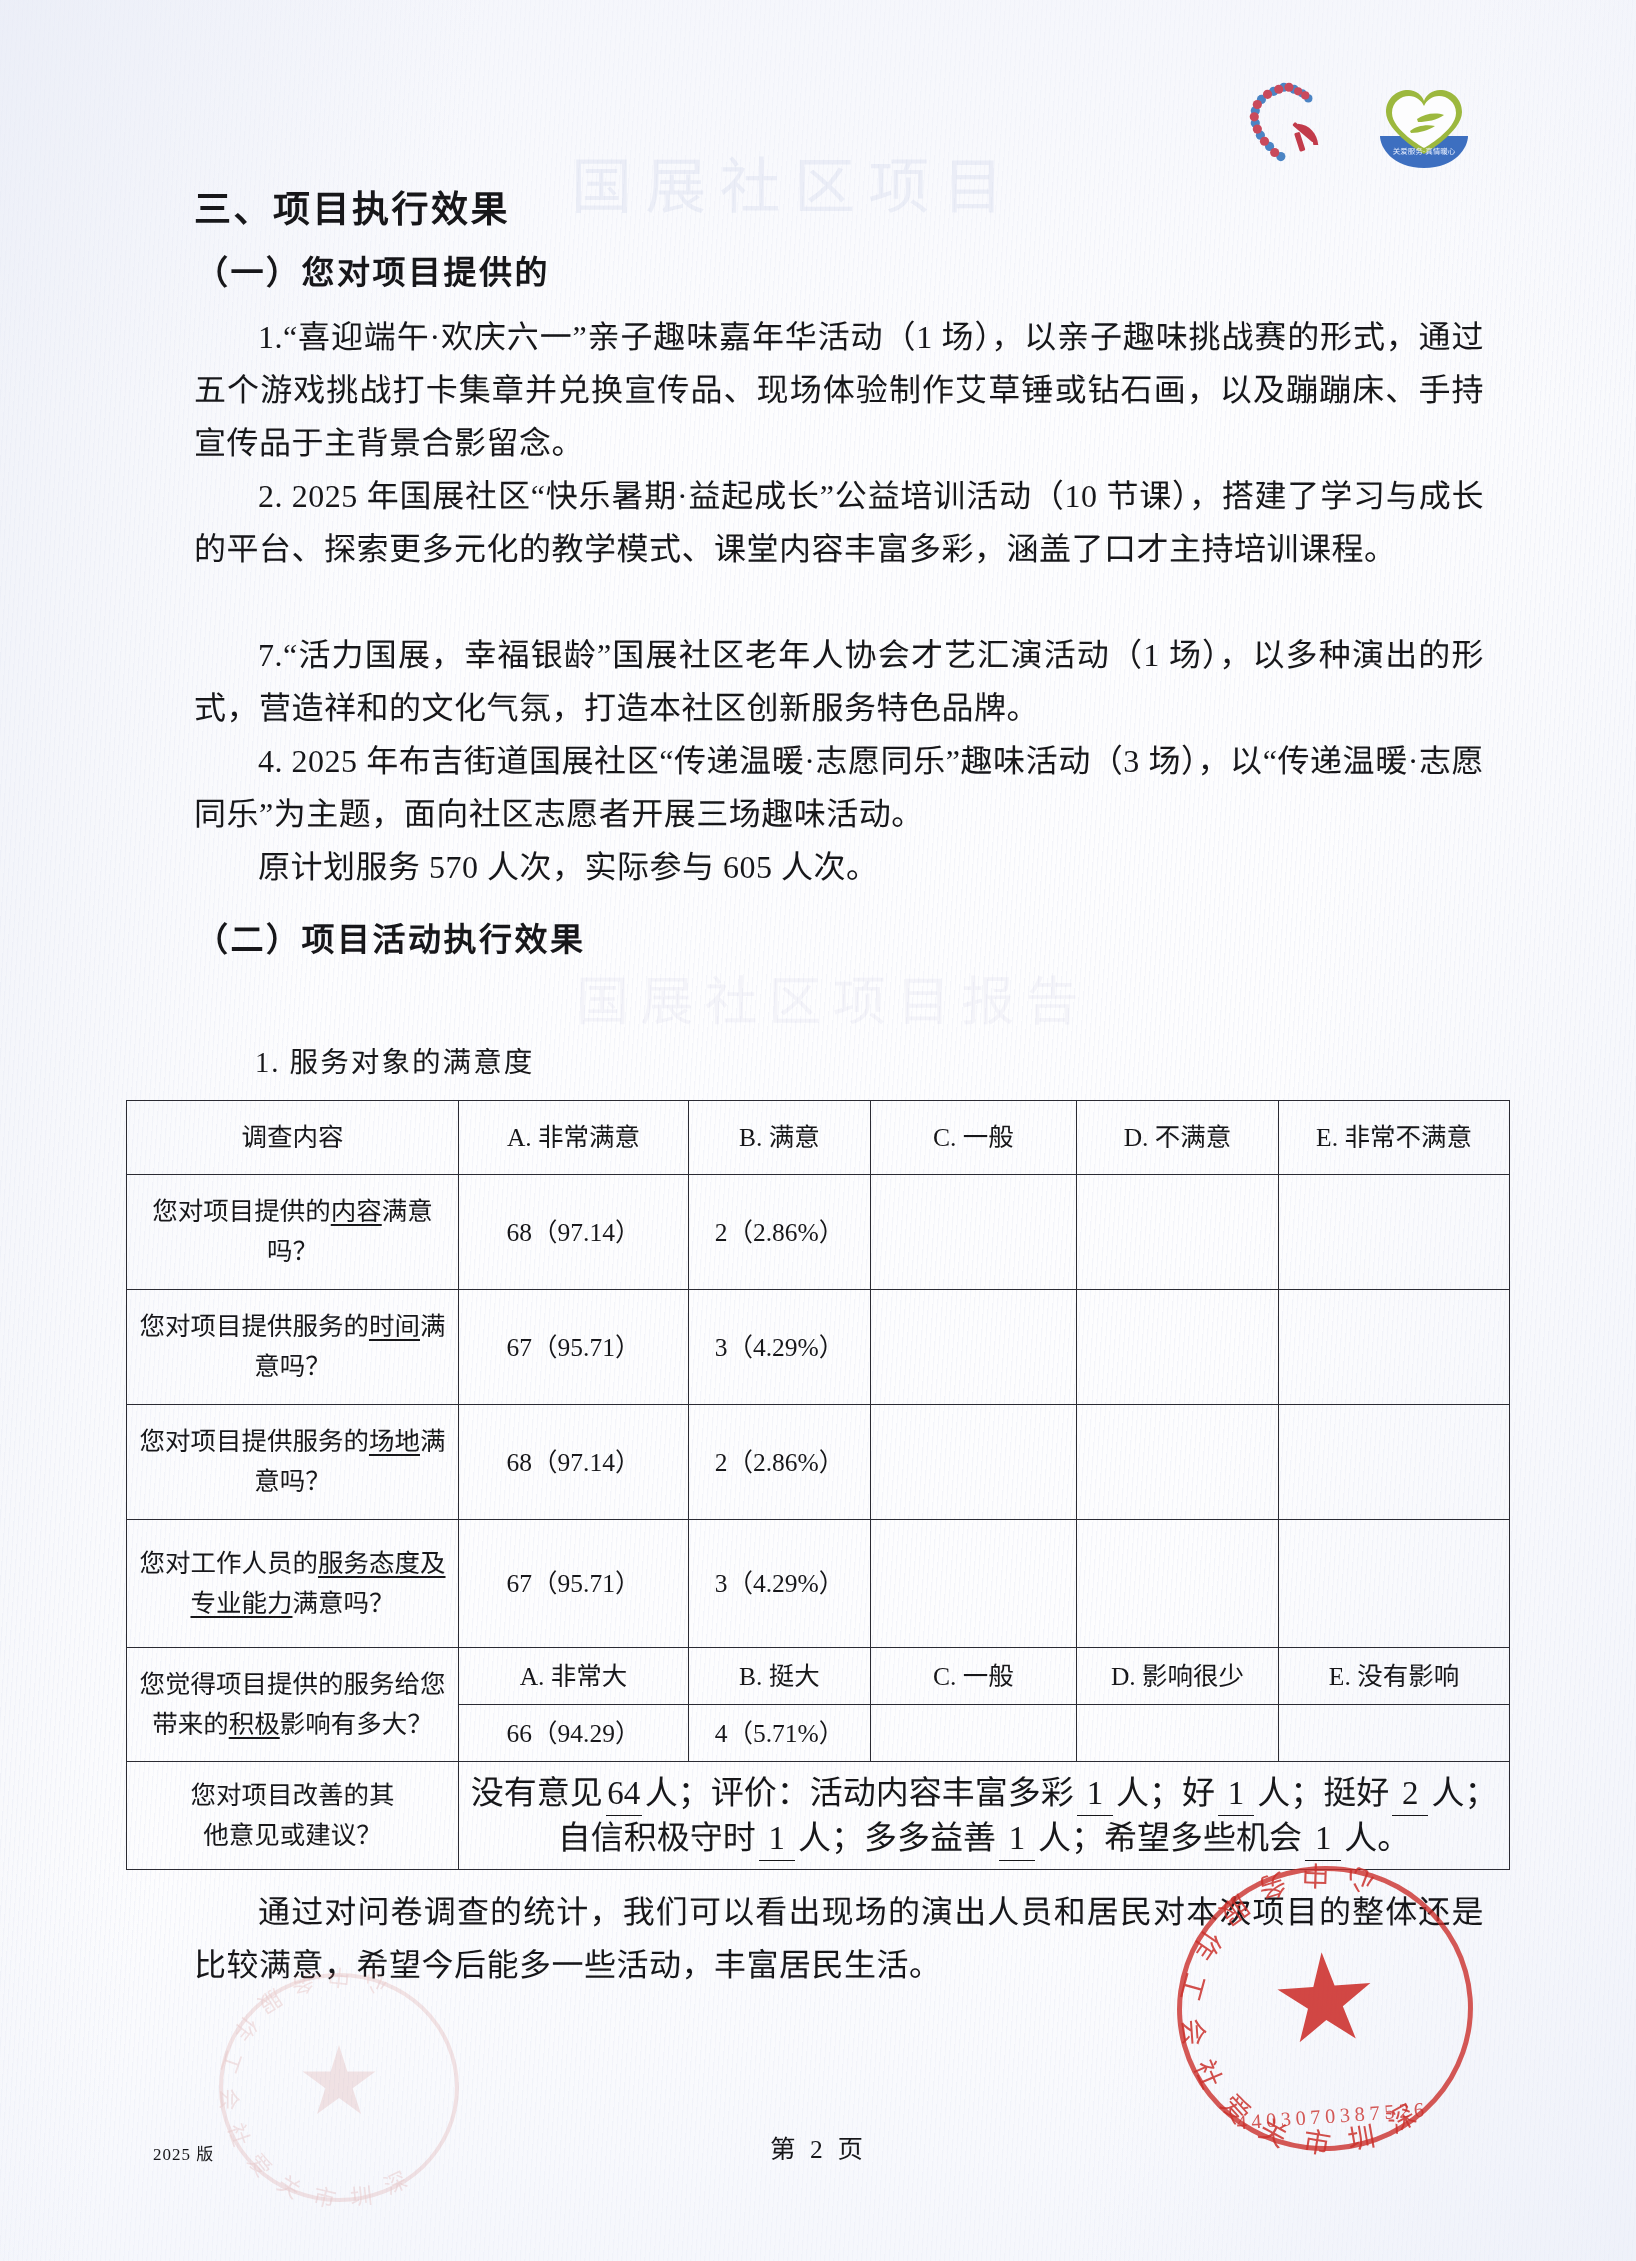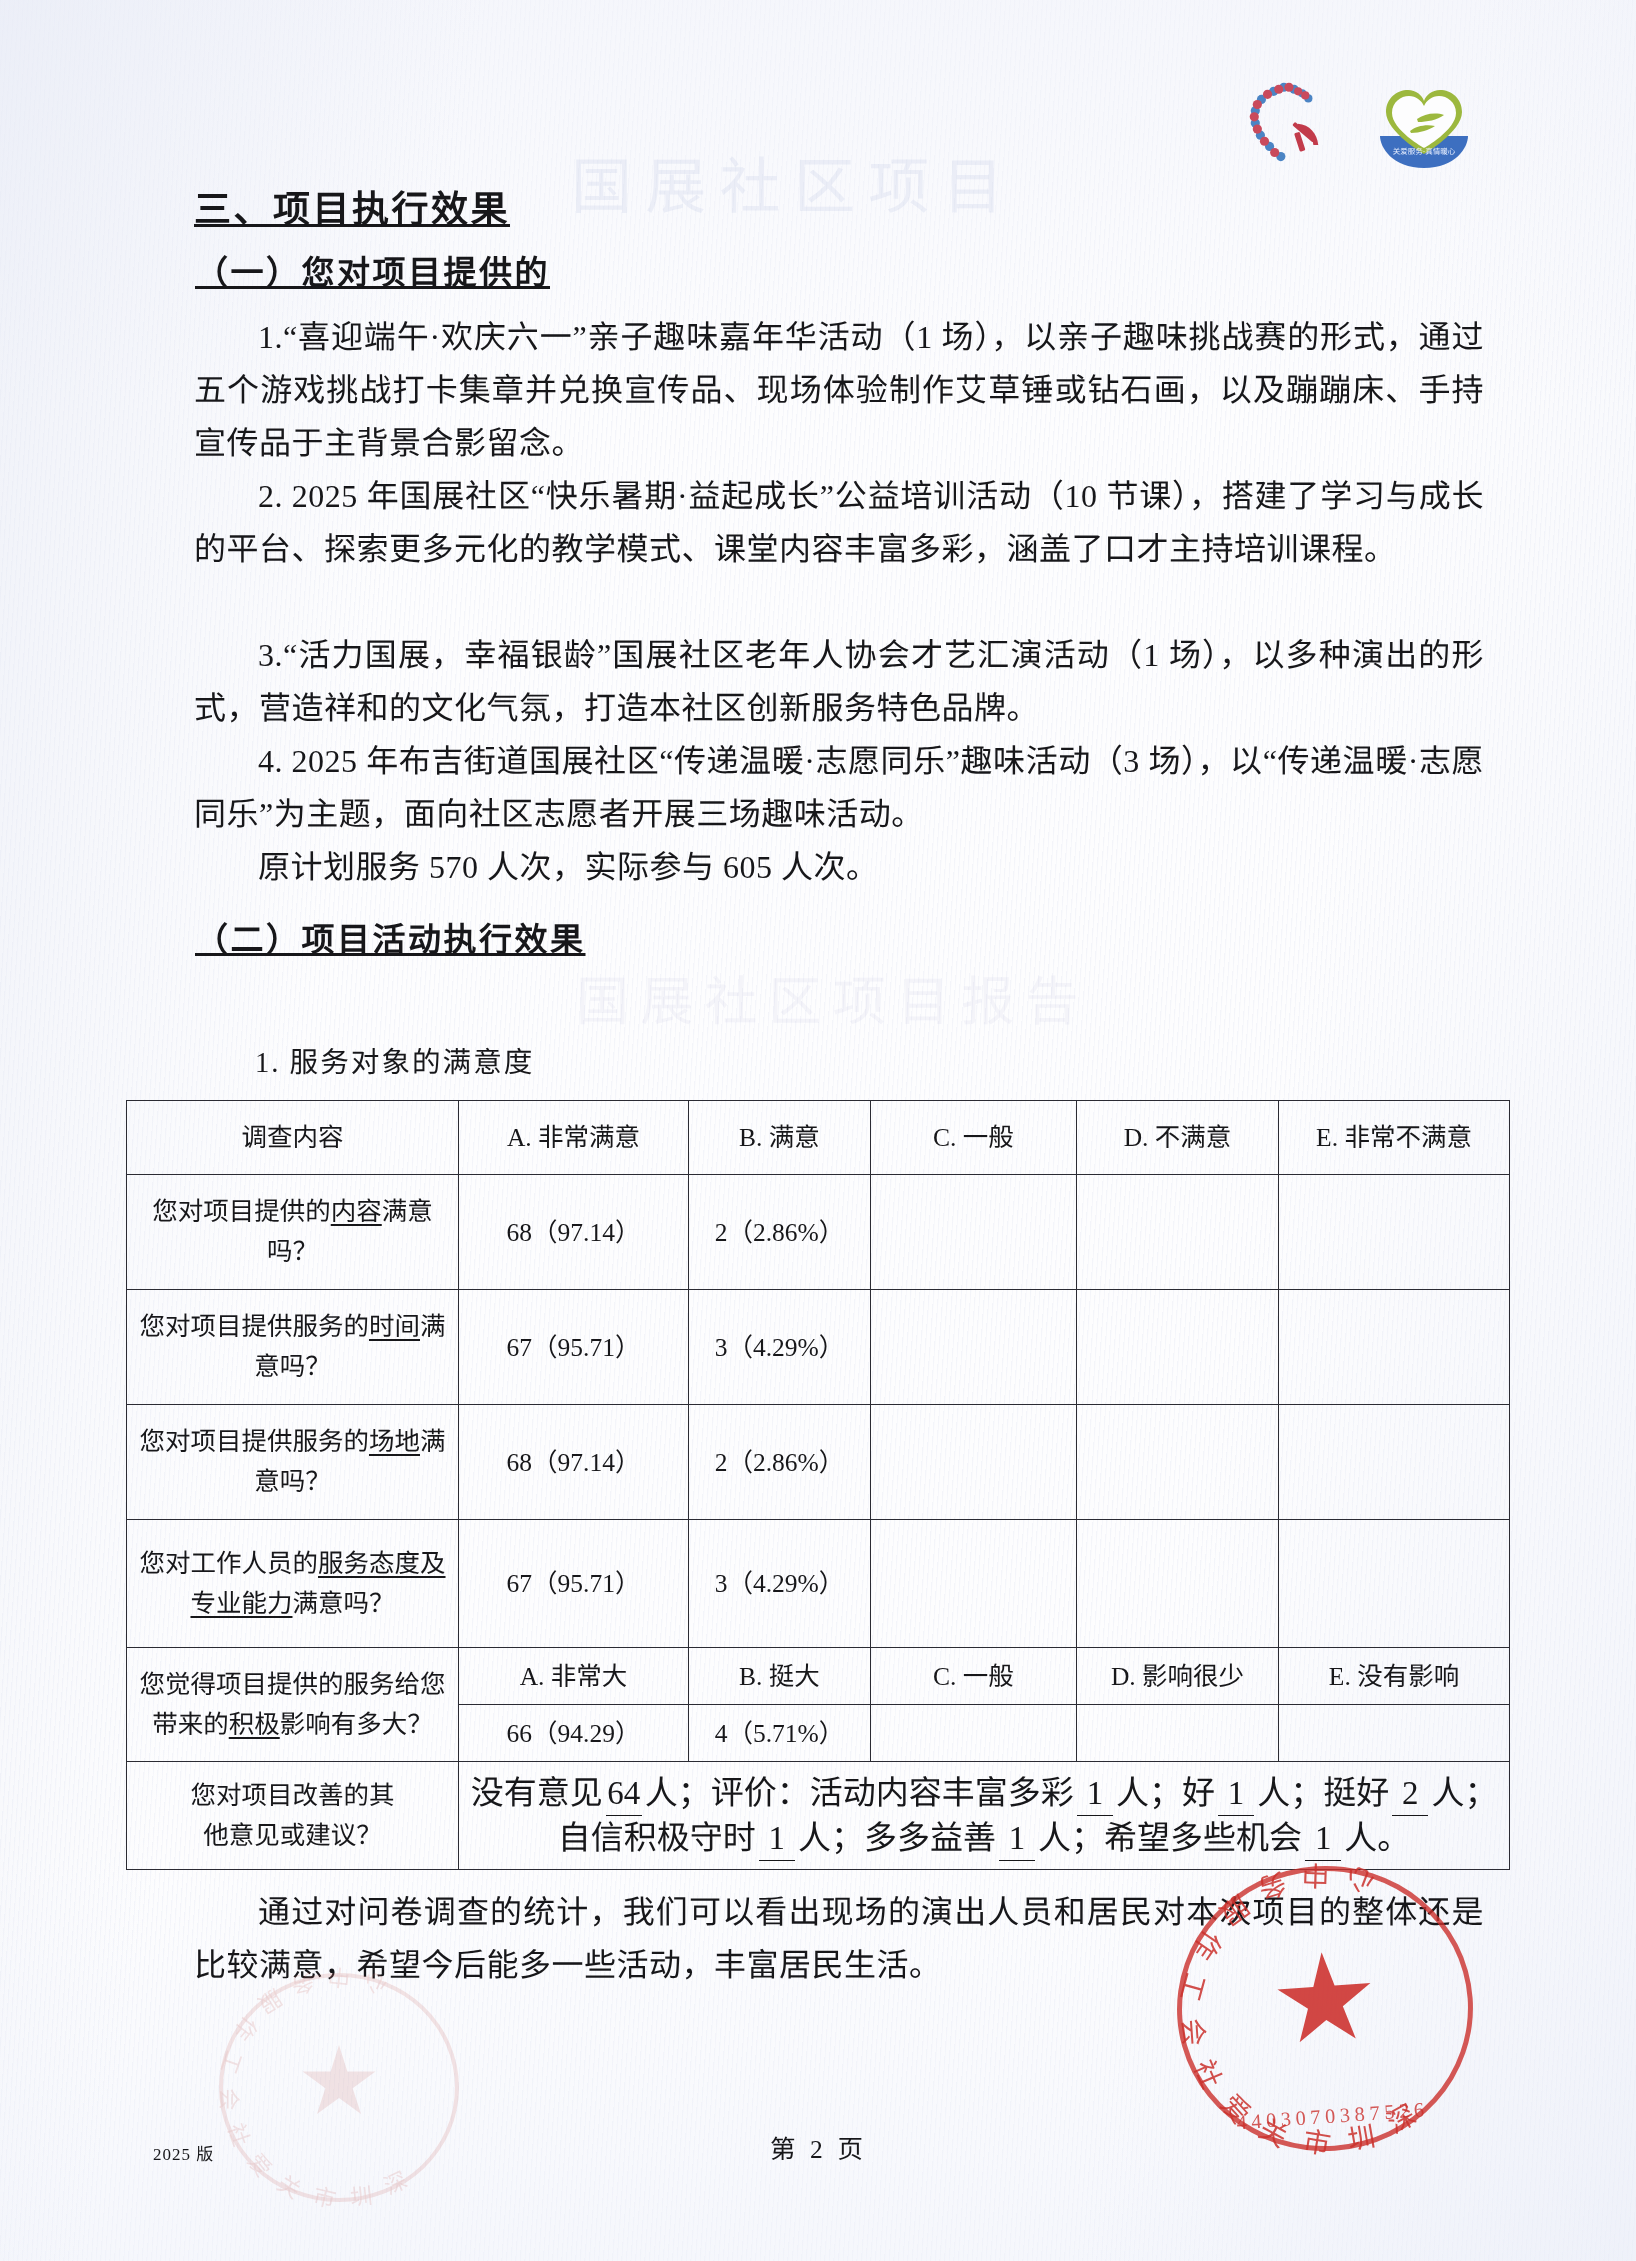--- a/index.html
+++ b/index.html
@@ -65,21 +65,20 @@
   .party-logo { width: 102px; height: 102px; position: relative; }
 
   .care-logo { width: 100px; height: 87px; position: relative; }
 
   
   .h-sec {
     position: absolute;
     font-family: "Liberation Sans", sans-serif;
     font-weight: bold;
     letter-spacing: 2.5px;
-    text-decoration: underline;
   }
   .para {
     position: absolute;
     font-size: 32px;
     line-height: 53px;
     letter-spacing: 0.5px;
     text-align: justify;
     text-justify: inter-ideograph;
   }
   .para-indent { text-indent: 64px; }
@@ -275,21 +274,21 @@
   </div>
 
   <div class="h-sec" style="left:194px; top:179px; font-size:37px;">三、项目执行效果</div>
 
   <div class="h-sec" style="left:195px; top:246px; font-size:33px;">（一）您对项目提供的</div>
 
   <div class="para para-indent" style="left:194px; top:311px; width:1290px;">1.“喜迎端午·欢庆六一”亲子趣味嘉年华活动（1 场），以亲子趣味挑战赛的形式，通过五个游戏挑战打卡集章并兑换宣传品、现场体验制作艾草锤或钻石画，以及蹦蹦床、手持宣传品于主背景合影留念。</div>
 
   <div class="para para-indent" style="left:194px; top:470px; width:1290px;">2. 2025 年国展社区“快乐暑期·益起成长”公益培训活动（10 节课），搭建了学习与成长的平台、探索更多元化的教学模式、课堂内容丰富多彩，涵盖了口才主持培训课程。</div>
 
-  <div class="para para-indent" style="left:194px; top:629px; width:1290px;">3.“活力国展，幸福银龄”国展社区老年人协会才艺汇演活动（1 场），以多种演出的形式，营造祥和的文化气氛，打造本社区创新服务特色品牌。</div>
+  <div class="para para-indent" style="left:194px; top:629px; width:1290px;">7.“活力国展，幸福银龄”国展社区老年人协会才艺汇演活动（1 场），以多种演出的形式，营造祥和的文化气氛，打造本社区创新服务特色品牌。</div>
 
   <div class="para para-indent" style="left:194px; top:735px; width:1290px;">4. 2025 年布吉街道国展社区“传递温暖·志愿同乐”趣味活动（3 场），以“传递温暖·志愿同乐”为主题，面向社区志愿者开展三场趣味活动。</div>
 
   <div class="para para-indent" style="left:194px; top:841px; width:1290px;">原计划服务 570 人次，实际参与 605 人次。</div>
 
   <div class="h-sec" style="left:195px; top:913px; font-size:33px;">（二）项目活动执行效果</div>
 
   <div style="position:absolute; left:255px; top:1039px; font-size:28.6px; letter-spacing:2px;">1. 服务对象的满意度</div>
 
   <table id="survey-table">

